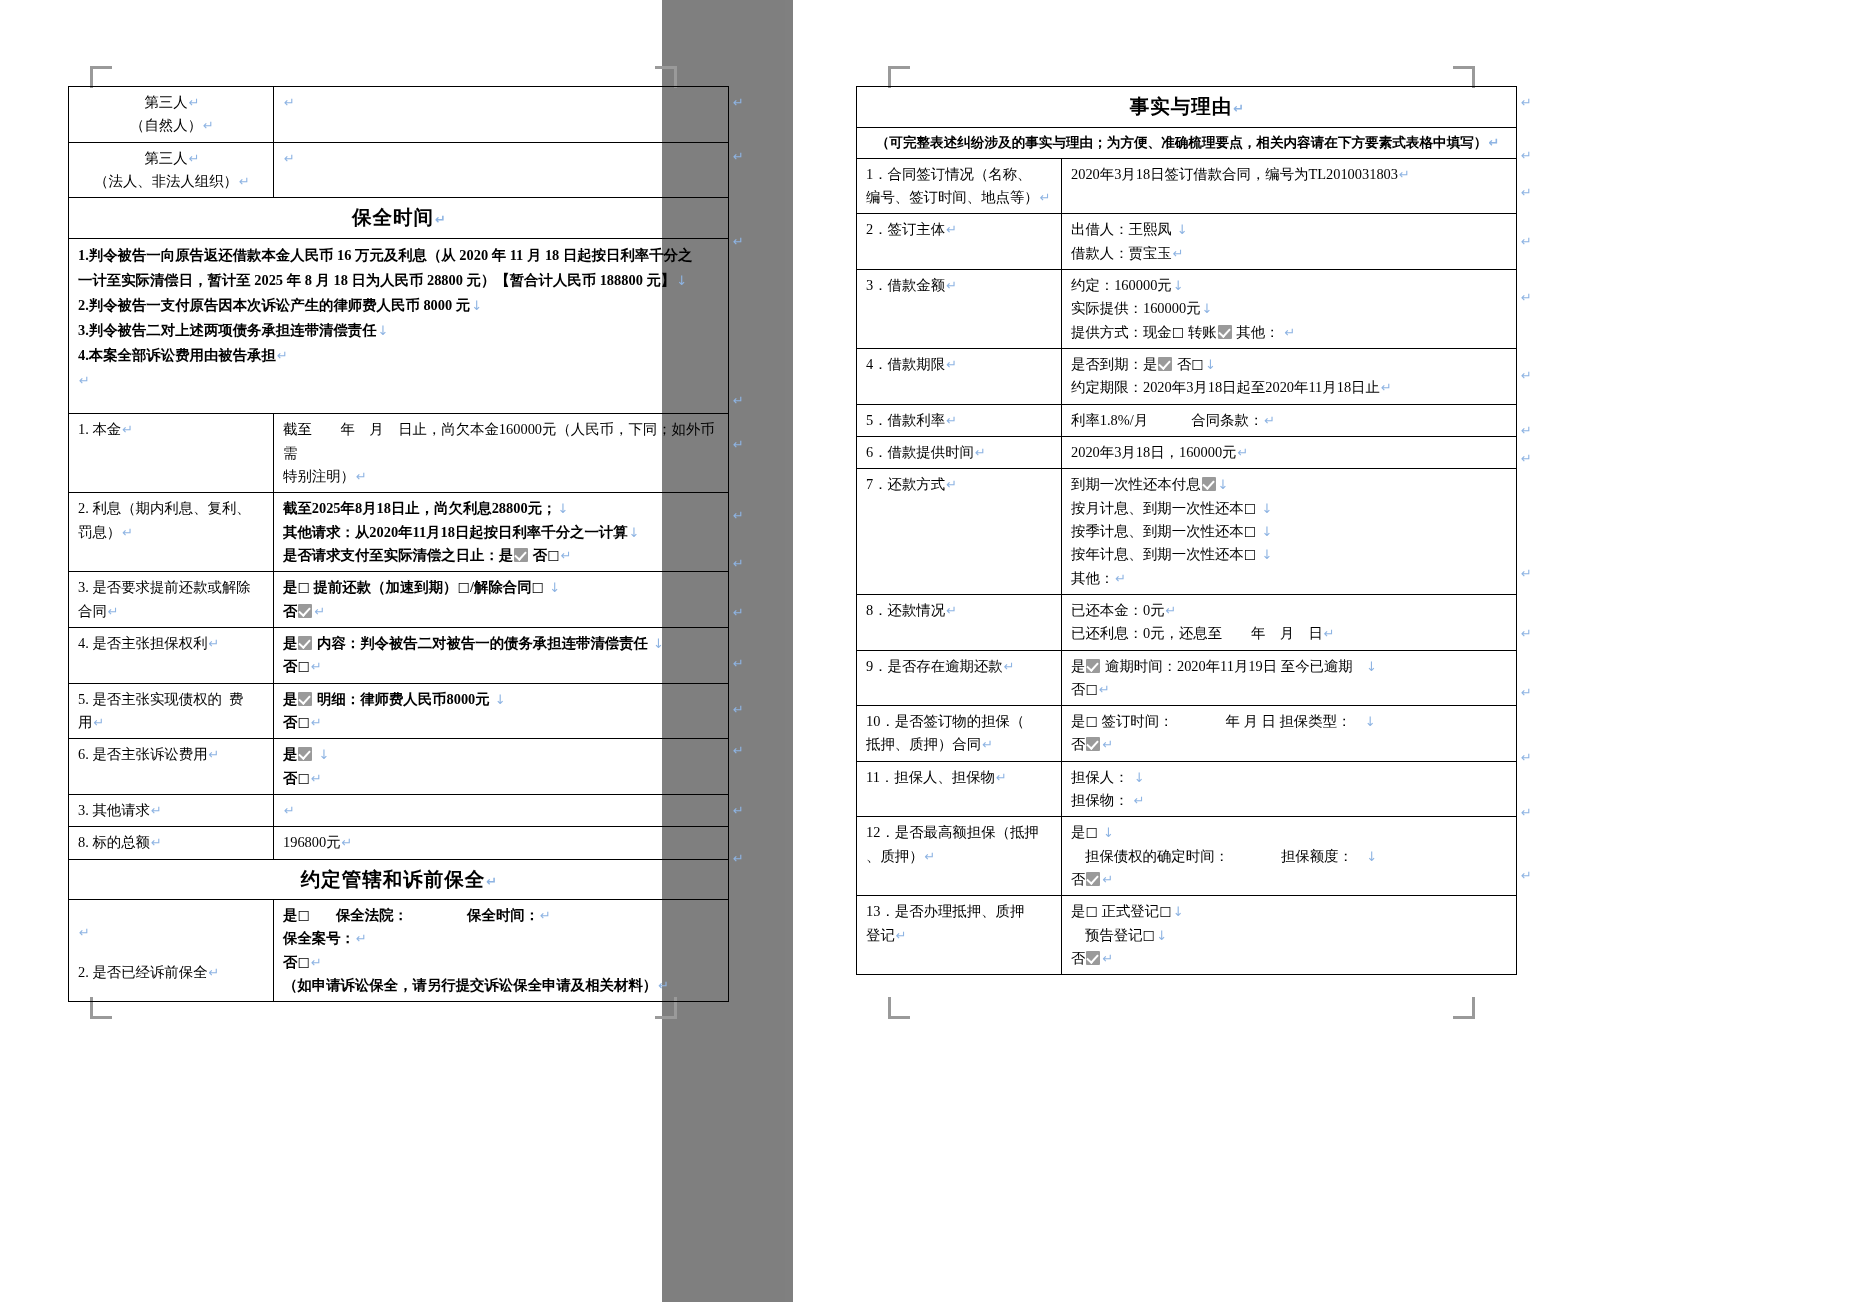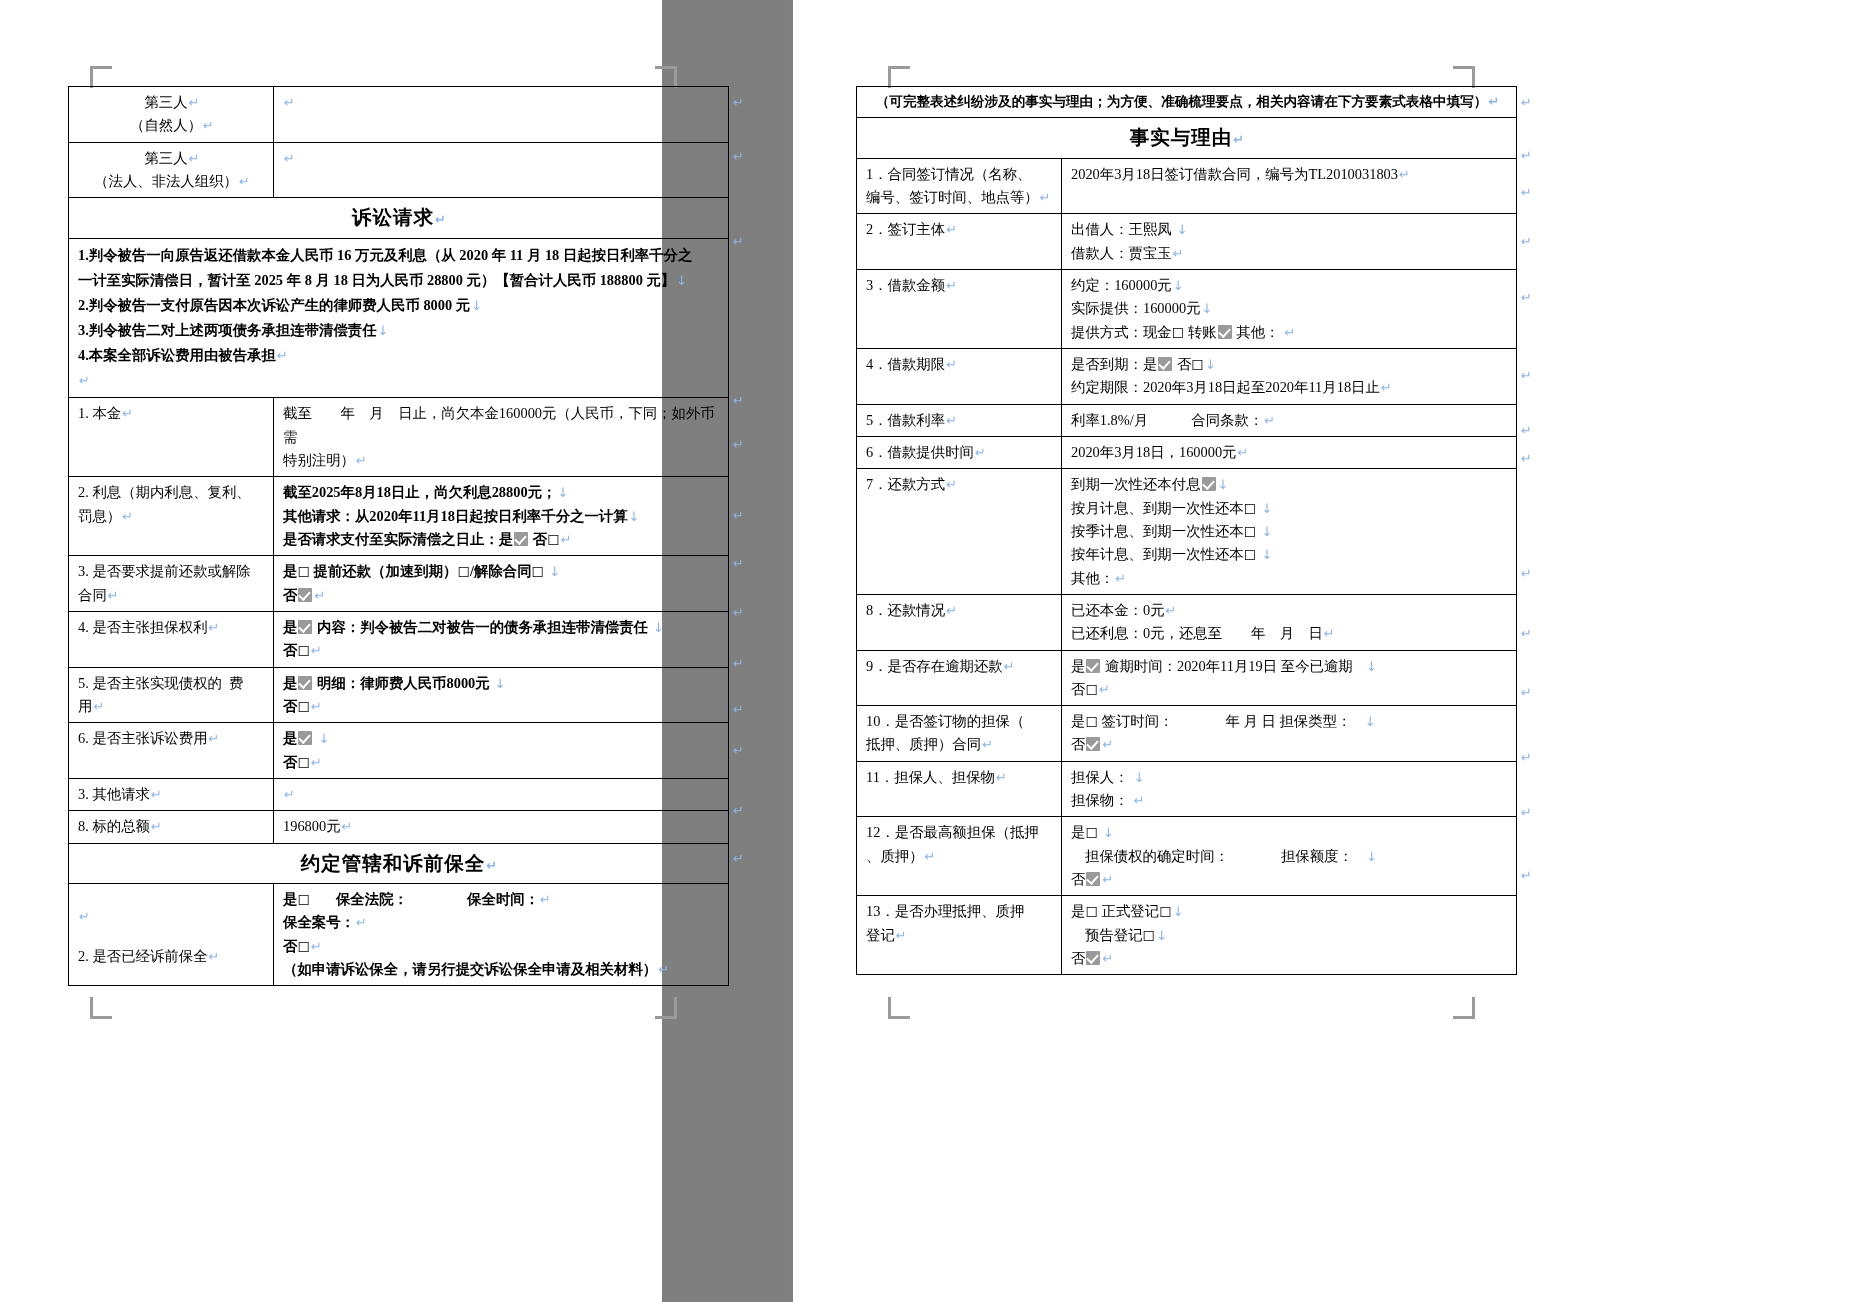--- a/index.html
+++ b/index.html
@@ -139,26 +139,26 @@
         <tr>
           <td class="lbl ctr">
             <span>第三人</span><span class="pm">↵</span><br>
             <span>（法人、非法人组织）</span><span class="pm">↵</span>
           </td>
           <td class="val"><span class="pm">↵</span><br>&nbsp;</td>
         </tr>
 
         <tr>
           <td class="head" colspan="2">
-            <span>诉讼请求</span><span class="pm">↵</span>
-          </td>
-        </tr>
-
-        <tr>
-          <td class="val" colspan="2" style="line-height:1.74; padding-bottom:4px;">
+            <span>保全时间</span><span class="pm">↵</span>
+          </td>
+        </tr>
+
+        <tr>
+          <td class="val" colspan="2" style="line-height:1.74; padding-bottom:20px;">
             <span class="b">1.判令被告一向原告返还借款本金人民币 16 万元及利息（从 2020 年 11 月 18 日起按日利率千分之</span><br>
             <span class="b">一计至实际清偿日，暂计至 2025 年 8 月 18 日为人民币 28800 元）【暂合计人民币 188800 元】</span><span class="pm down">↓</span><br>
             <span class="b">2.判令被告一支付原告因本次诉讼产生的律师费人民币 8000 元</span><span class="pm down">↓</span><br>
             <span class="b">3.判令被告二对上述两项债务承担连带清偿责任</span><span class="pm down">↓</span><br>
             <span class="b">4.本案全部诉讼费用由被告承担</span><span class="pm">↵</span><br>
             <span class="pm">↵</span>
           </td>
         </tr>
 
         <tr>
@@ -283,27 +283,27 @@
     <div class="cmark bl" style="left:95px;top:997px;"></div>
     <div class="cmark br" style="left:660px;top:997px;"></div>
 
     <table class="doc" style="left:63px; top:86px; width:660px;">
       <colgroup>
           <col style="width:205px">
           <col style="width:455px">
         </colgroup>
       <tbody>
         <tr>
+          <td class="head" colspan="2">
+            <span>事实与理由</span><span class="pm">↵</span>
+          </td>
+        </tr>
+        <tr>
           <td class="note" colspan="2">
             <span>（可完整表述纠纷涉及的事实与理由；为方便、准确梳理要点，相关内容请在下方要素式表格中填写）</span><span class="pm">↵</span>
-          </td>
-        </tr>
-        <tr>
-          <td class="head" colspan="2">
-            <span>事实与理由</span><span class="pm">↵</span>
           </td>
         </tr>
 
         <tr>
           <td class="lbl">
             1．合同签订情况（名称、<br>编号、签订时间、地点等）<span class="pm">↵</span>
           </td>
           <td class="val">
             <span>2020年3月18日签订借款合同，编号为TL2010031803</span><span class="pm">↵</span>
           </td>

